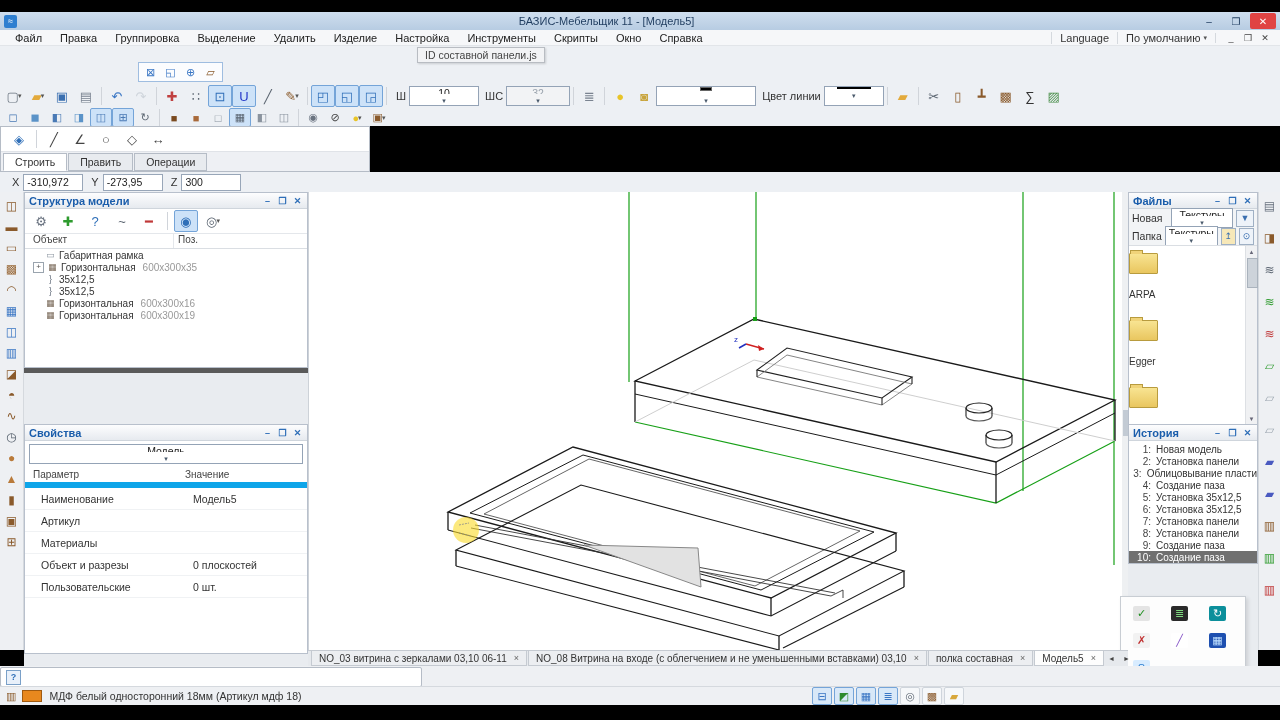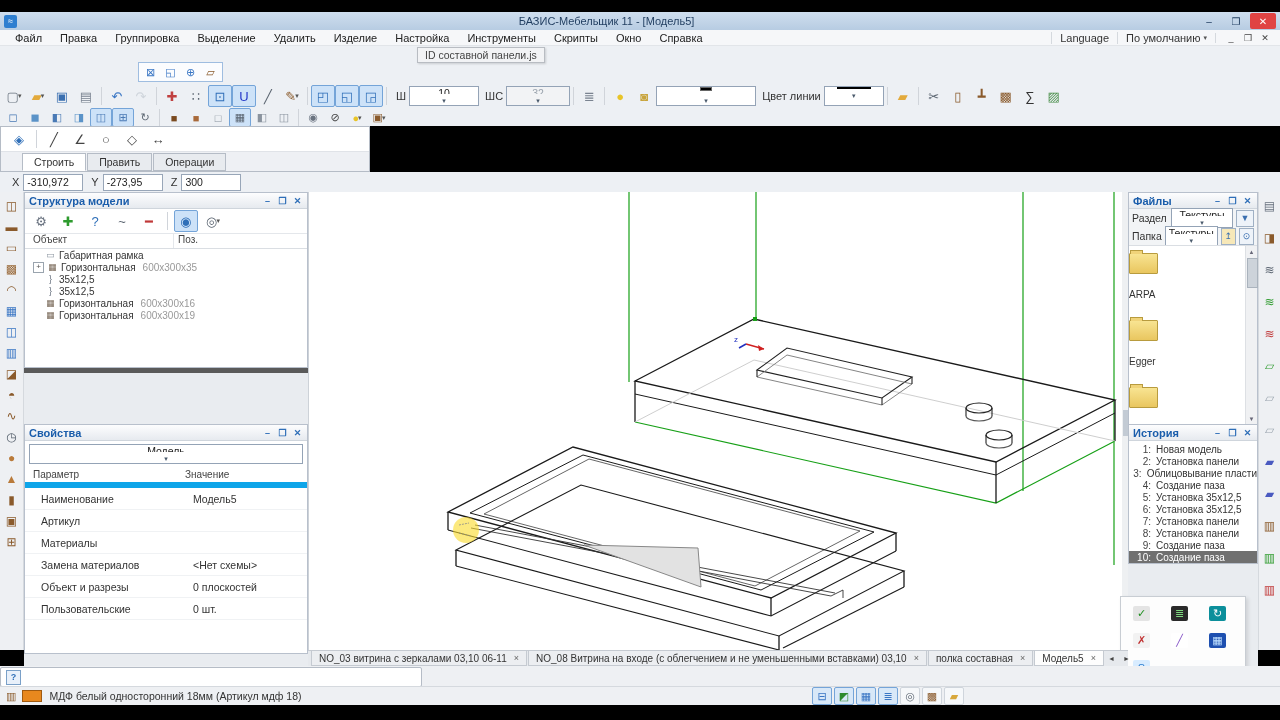--- a/index.html
+++ b/index.html
@@ -46,21 +46,21 @@
     padding:0 3px;gap:3px;flex-direction:column;}
   .cbo .cval{flex:1;font-size:10.5px;color:#222;white-space:nowrap;overflow:hidden;}
   .cbo .caret{font-size:7px;color:#4a5a6c;}
   .cbo.disabled{background:#f2f3f5;color:#999;}
   .cbo.disabled .cval{color:#9aa3ad;}
   .swatch{width:10px;height:10px;background:#000;border:1px solid #666;}
   .linechip{width:34px;height:2px;background:#000;}
   
   #toolpanel{left:0;top:126px;width:370px;height:46px;background:#fff;border:1px solid #b5bcc6;}
   #tpicons{display:flex;align-items:center;height:24px;padding-left:6px;gap:2px;}
-  #tptabs{display:flex;align-items:flex-end;height:19px;padding-left:21px;gap:1px;
+  #tptabs{display:flex;align-items:flex-end;height:19px;padding-left:2px;gap:1px;
     background:#eef0f4;border-top:1px solid #e0e3e8;}
   .ttab{padding:2px 11px;font-size:10.5px;border:1px solid #b5bcc6;background:#e8ebef;color:#333;}
   .ttab.active{background:#fff;border-bottom-color:#fff;}
   #coordrow{left:0;top:172px;width:1280px;height:20px;background:#edf0f4;
     display:flex;align-items:center;padding-left:8px;gap:4px;}
   .coordlab{color:#333;font-size:11px;margin-left:4px;}
   .coordin{width:52px;height:15px;background:#fff;border:1px solid #98a6b8;
     font-size:10.5px;padding:0 3px;display:flex;align-items:center;}
   
   #lstrip{left:0;top:192px;width:24px;height:458px;background:#eef0f3;border-right:1px solid #d5d9de;
@@ -630,24 +630,20 @@
   </div>
       <div class="prow">
     <span class="pk">Артикул</span>
     <span class="pv"></span>
   </div>
       <div class="prow">
     <span class="pk">Материалы</span>
     <span class="pv"></span>
   </div>
       <div class="prow">
-    <span class="pk">Замена материалов</span>
-    <span class="pv">&lt;Нет схемы&gt;</span>
-  </div>
-      <div class="prow">
     <span class="pk">Объект и разрезы</span>
     <span class="pv">0 плоскостей</span>
   </div>
       <div class="prow">
     <span class="pk">Пользовательские</span>
     <span class="pv">0 шт.</span>
   </div>
     </div>
 </div>
 
@@ -733,21 +729,21 @@
 <div id="files" class="abs panel">
   <div class="ptitle">
     <span>Файлы</span>
     <span class="pbtns">
       <span class="pbtn">–</span>
       <span class="pbtn">❒</span>
       <span class="pbtn">✕</span>
     </span>
   </div>
   <div class="frow">
-    <span class="flab">Раздел</span>
+    <span class="flab">Новая</span>
     <span class="cbo" style="flex:1">
       <span class="cval">Текстуры</span>
       <span class="caret">▾</span>
     </span>
     <span class="sqbtn">▼</span>
   </div>
   <div class="frow">
     <span class="flab">Папка</span>
     <span class="cbo" style="flex:1">
       <span class="cval">Текстуры</span>

